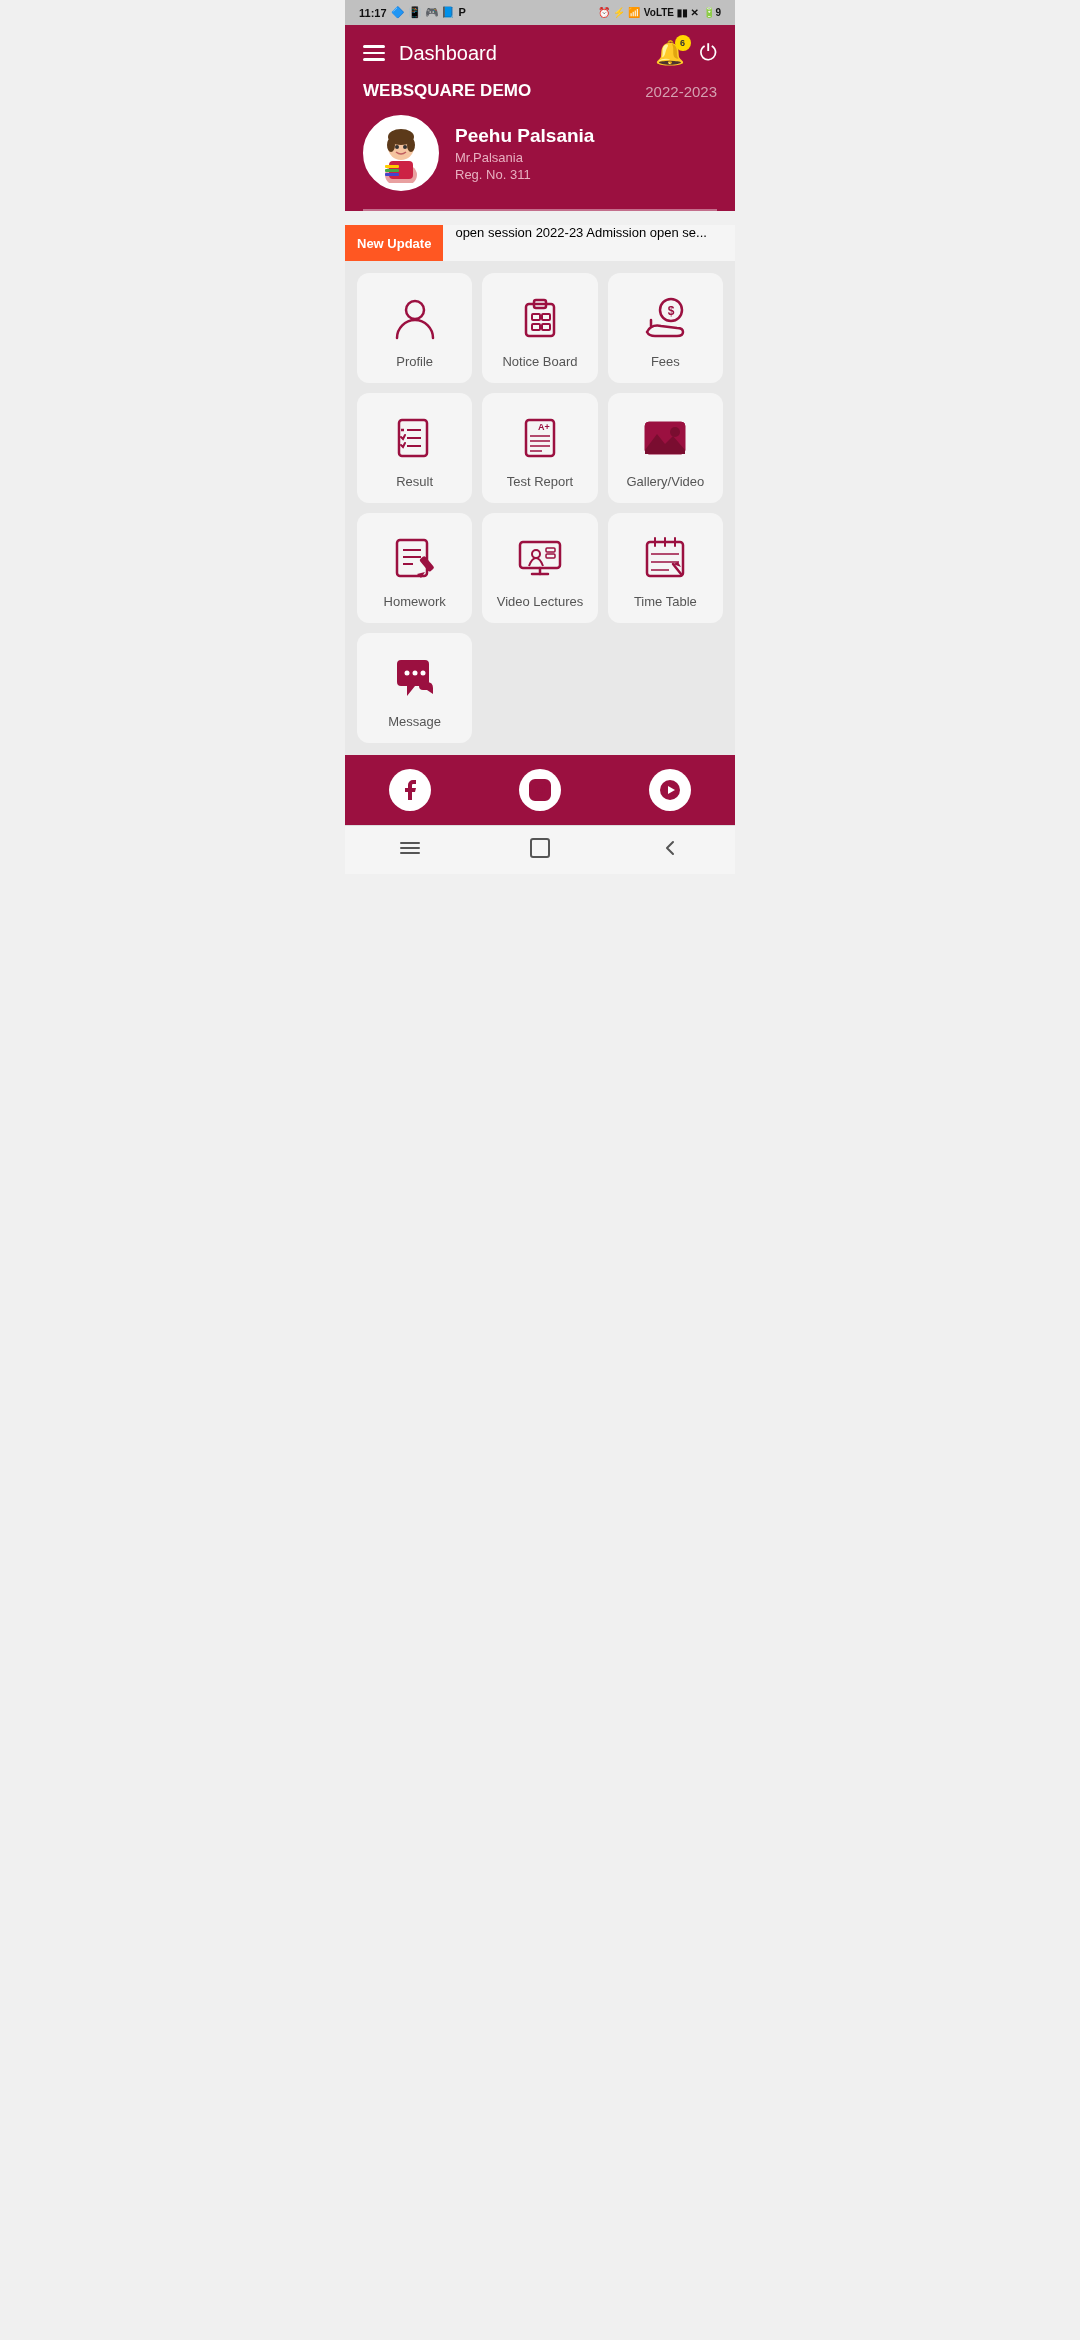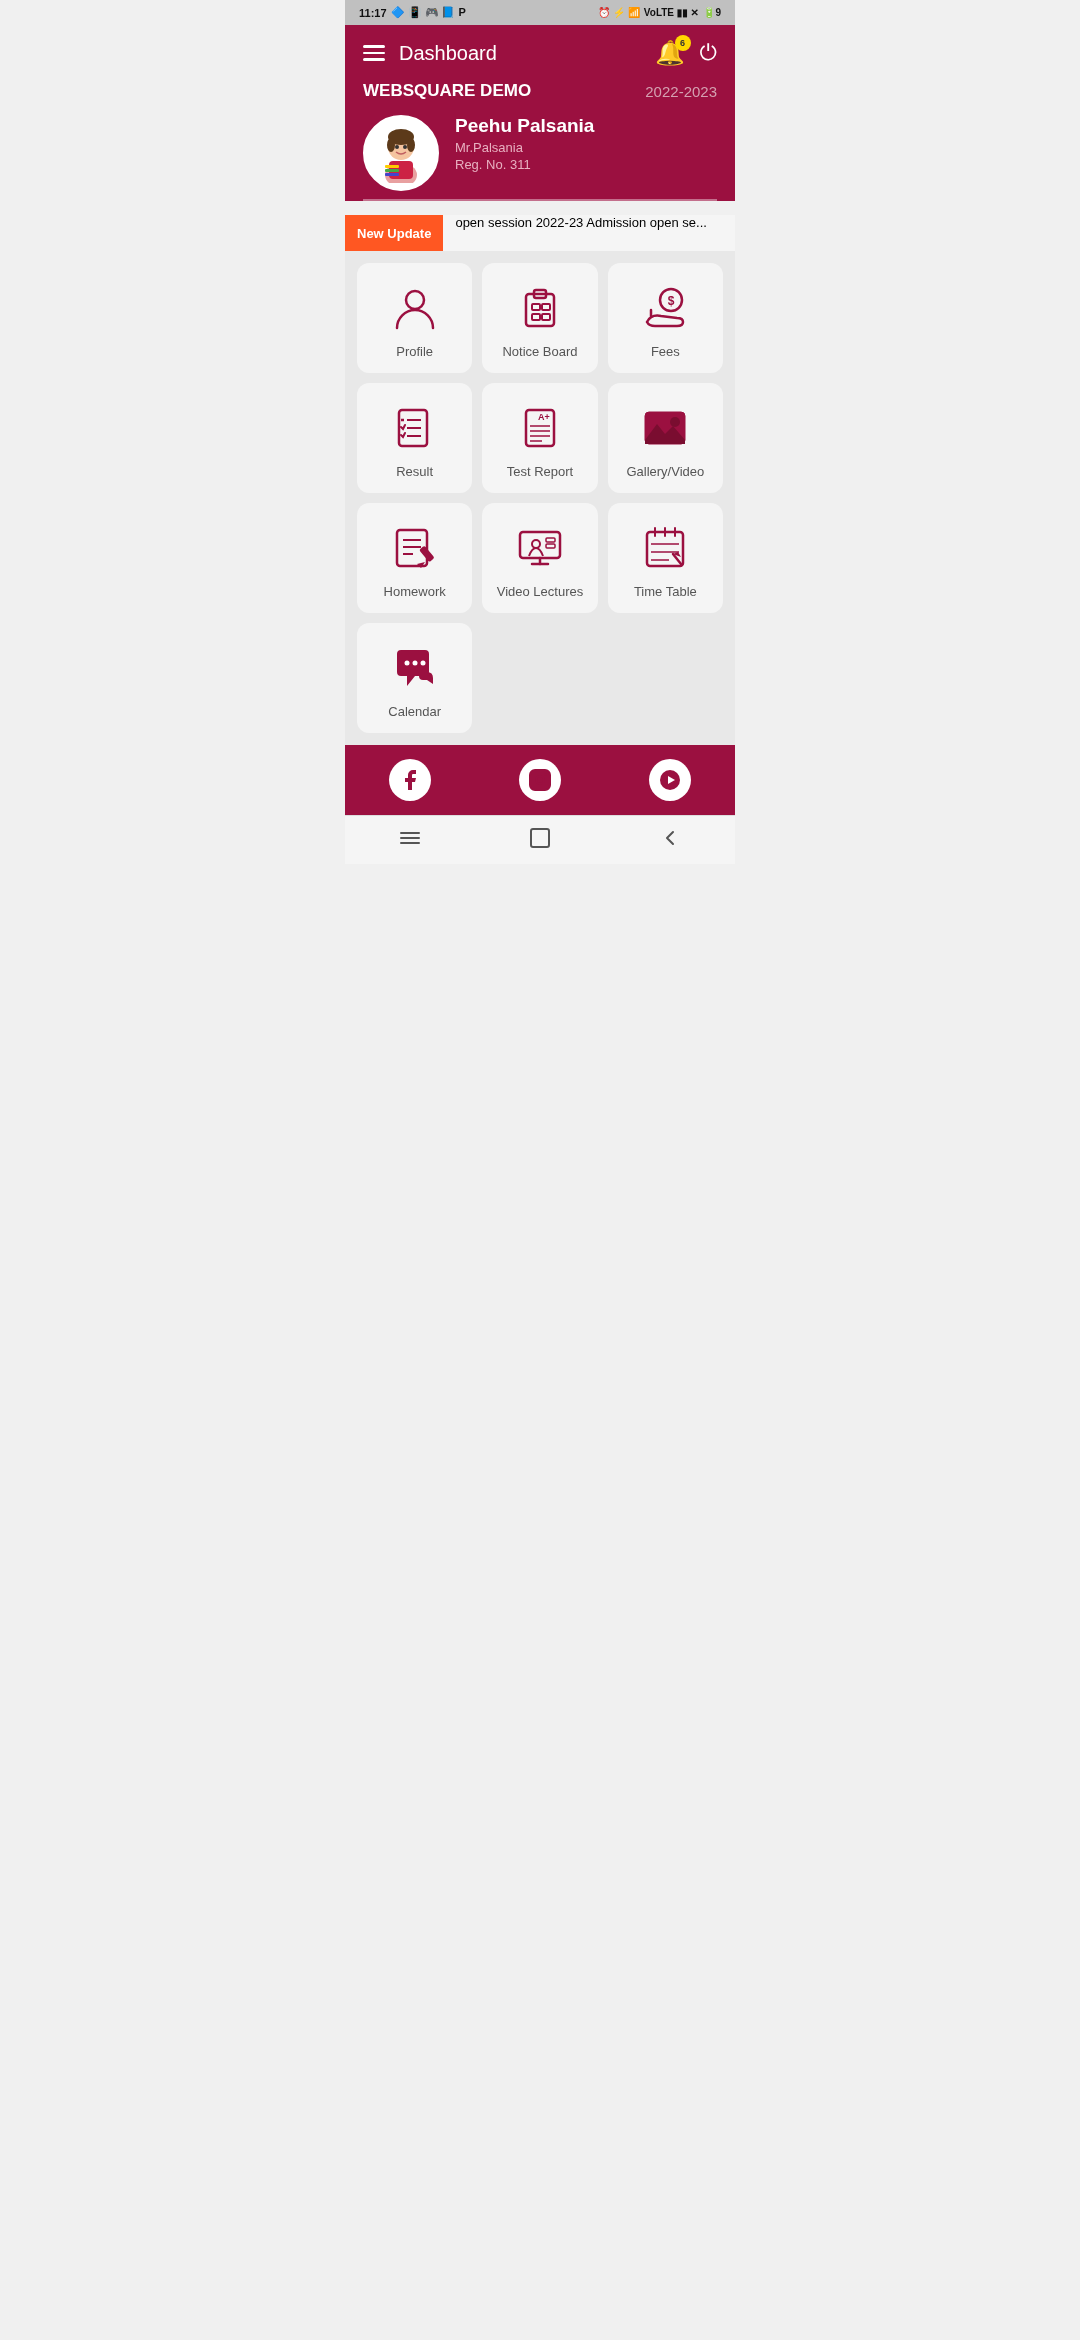--- a/index.html
+++ b/index.html
@@ -66,22 +66,23 @@
       justify-content: space-between;
       align-items: center;
       margin-bottom: 14px;
     }
     .school-name { color: white; font-size: 17px; font-weight: 700; }
     .school-year { color: #d4a0b0; font-size: 15px; }
 
     
     .student-profile {
       display: flex;
+      align-items: center;
       gap: 16px;
-      padding-bottom: 8px;
+      padding-bottom: 18px;
       border-bottom: 2px solid rgba(255,255,255,0.4);
       margin-bottom: 0;
     }
     .avatar-circle {
       width: 76px; height: 76px;
       border-radius: 50%;
       background: white;
       display: flex; align-items: center; justify-content: center;
       overflow: hidden;
       border: 3px solid white;
@@ -407,21 +408,21 @@
 
         <path d="M6 10 Q6 6 10 6 L34 6 Q38 6 38 10 L38 28 Q38 32 34 32 L24 32 L16 42 L16 32 L10 32 Q6 32 6 28 Z" fill="#9b1040"></path>
 
         <circle cx="16" cy="19" r="2.5" fill="white"></circle>
         <circle cx="24" cy="19" r="2.5" fill="white"></circle>
         <circle cx="32" cy="19" r="2.5" fill="white"></circle>
 
         <path d="M36 28 Q42 28 42 34 L42 40 L36 36 L32 36 Q28 36 28 32" fill="#9b1040"></path>
       </svg>
     </div>
-    <span class="menu-label">Calendar</span>
+    <span class="menu-label">Message</span>
   </div>
 
 </div>
 
 <div class="social-bar">
   <div class="social-icon">
     <svg viewBox="0 0 24 24" xmlns="http://www.w3.org/2000/svg">
       <path d="M18 2h-3a5 5 0 00-5 5v3H7v4h3v8h4v-8h3l1-4h-4V7a1 1 0 011-1h3z" fill="#9b1040"></path>
     </svg>
   </div>

